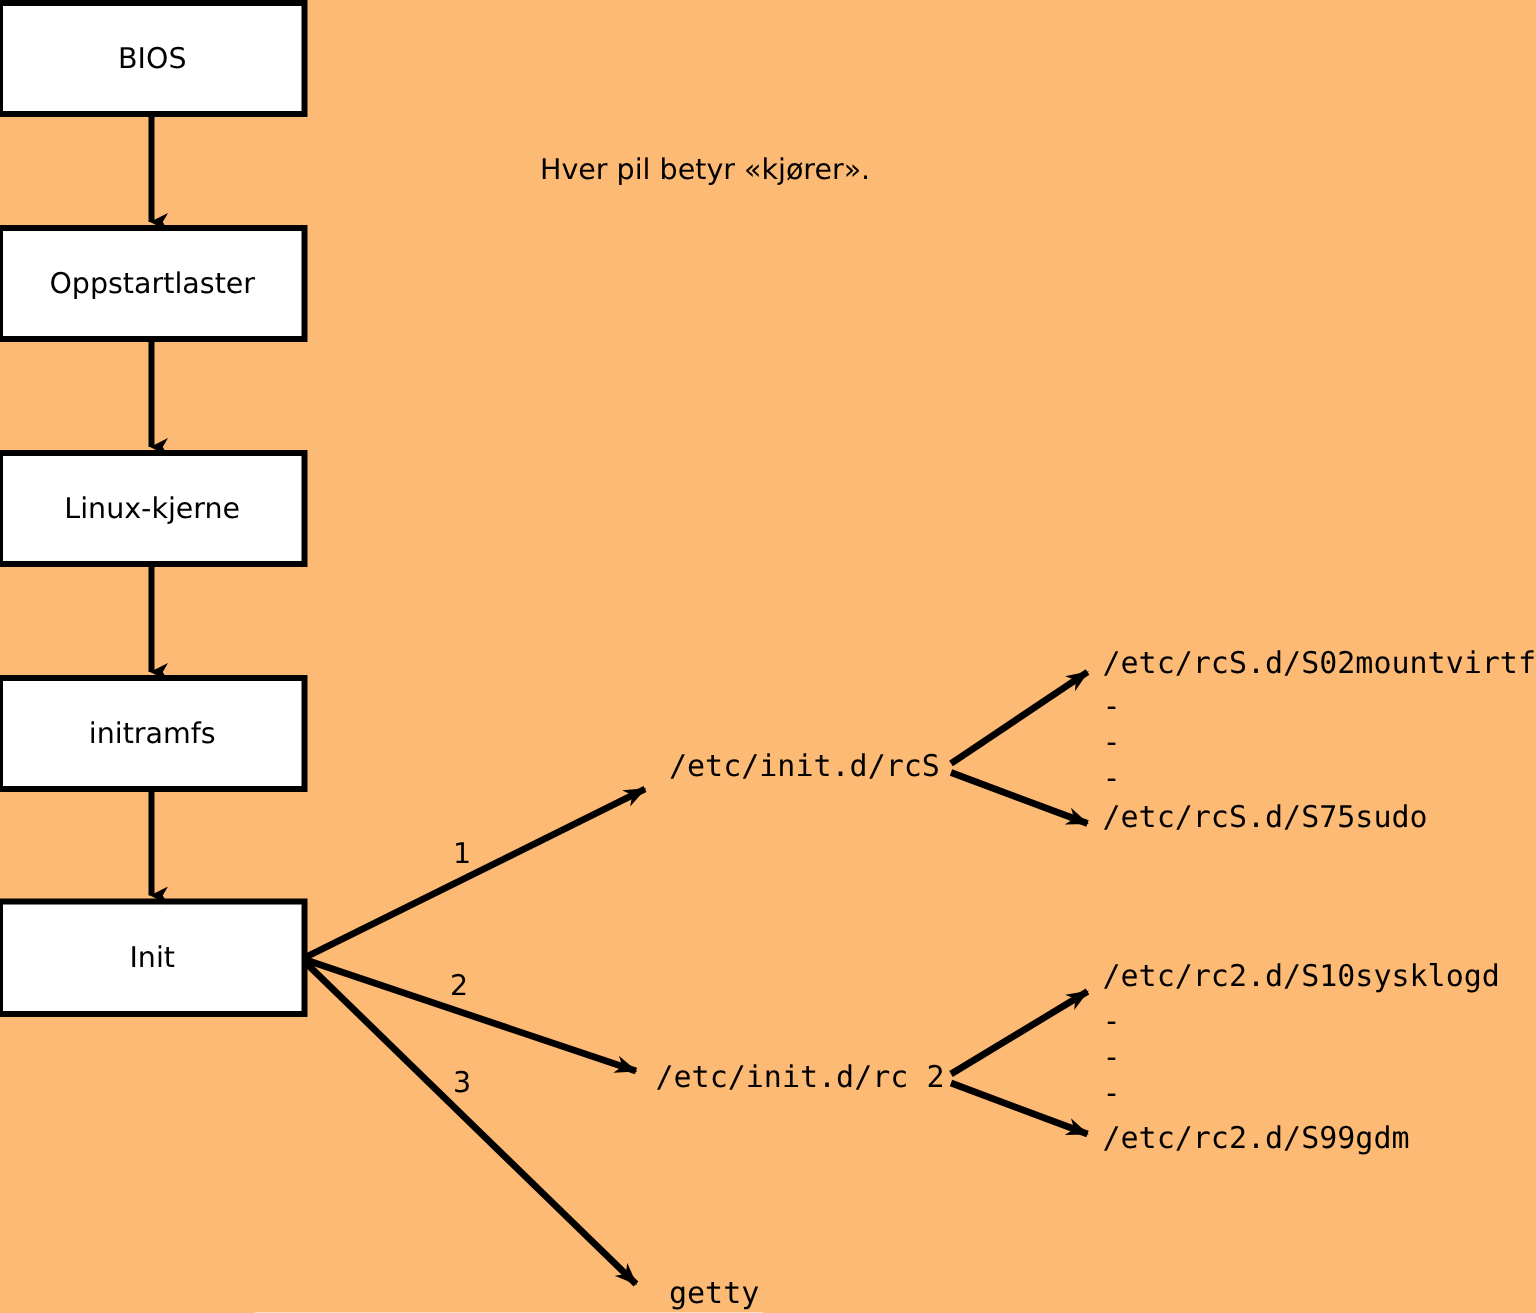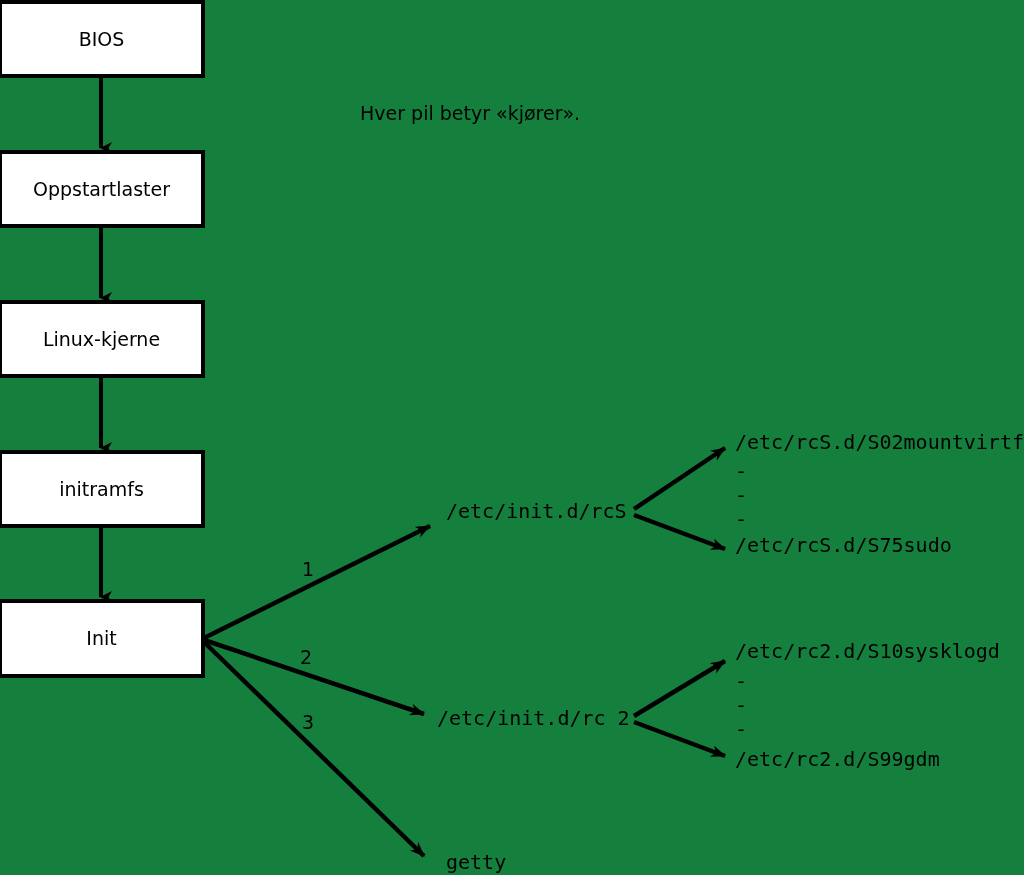--- a/index.html
+++ b/index.html
@@ -4,21 +4,21 @@
 <style>
   html, body {
     margin: 0;
     padding: 0;
     background: #ffffff;
   }
   #canvas {
     position: relative;
     width: 1024px;
     height: 875px;
-    background: #15803d;
+    background: #fdba74;
     overflow: hidden;
     font-family: "DejaVu Sans", sans-serif;
   }
   svg#diagram {
     position: absolute;
     left: 0;
     top: 0;
     width: 1024px;
     height: 875px;
   }

